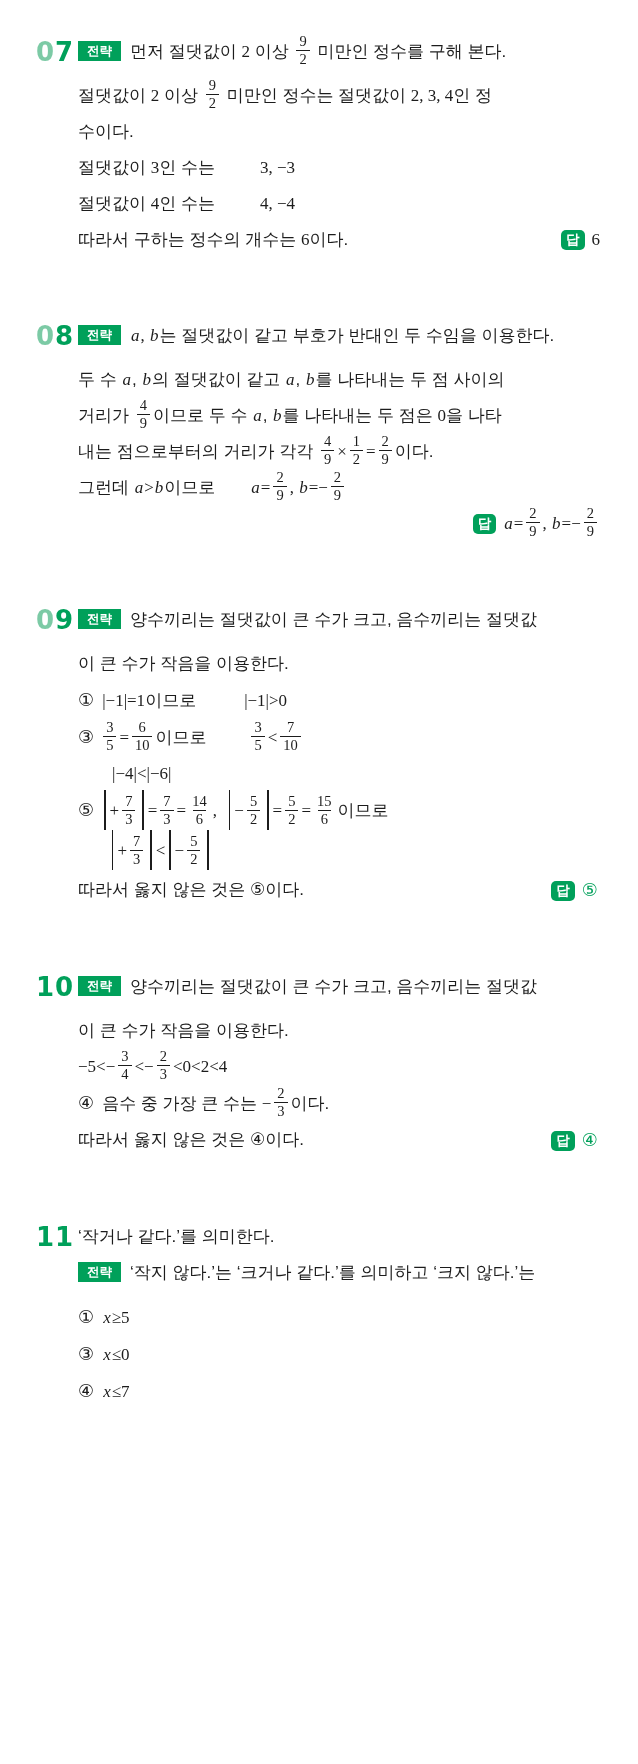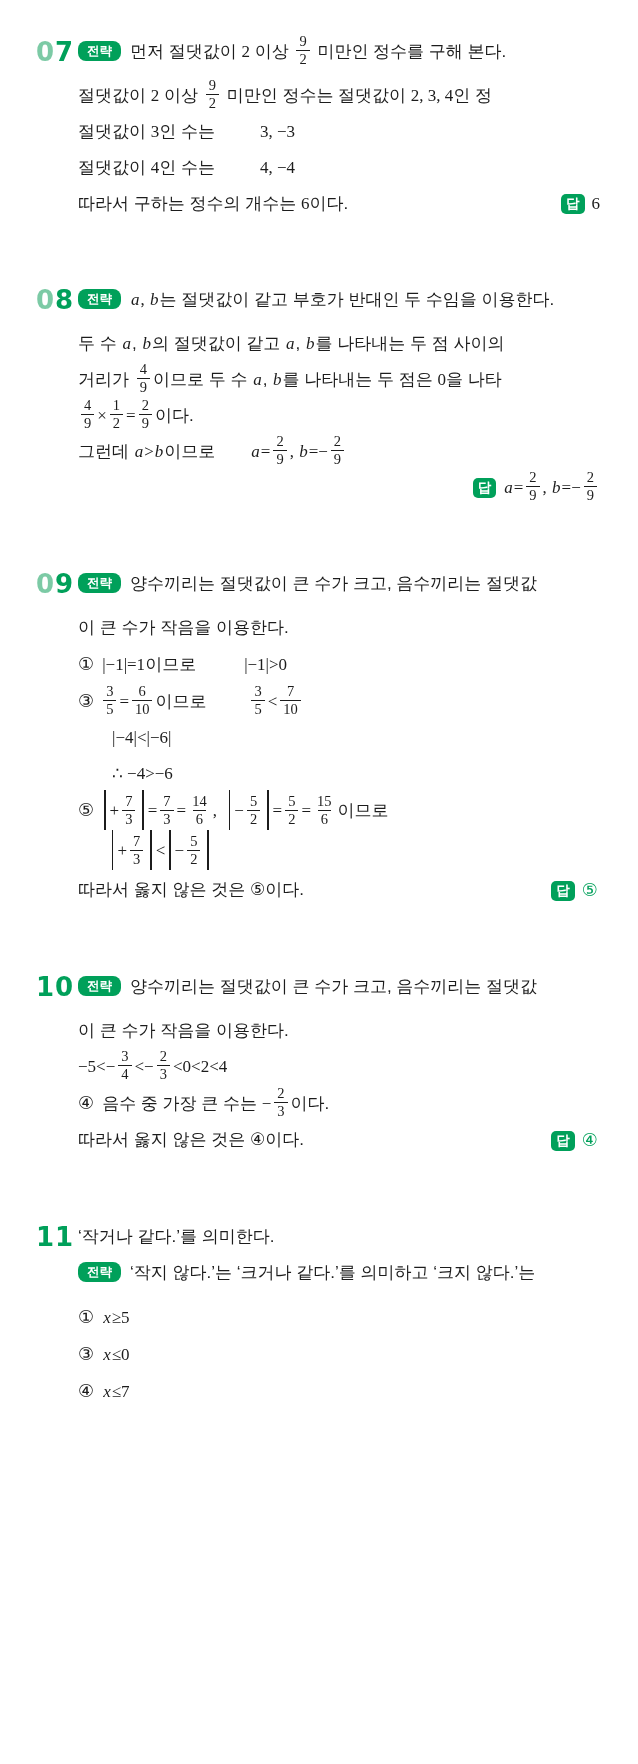--- a/index.html
+++ b/index.html
@@ -35,21 +35,21 @@
   }
   .line.strat-line{margin-bottom:8px;}
   .kt{color:var(--ink);}
   .mt{font-family:"Liberation Serif","DejaVu Serif",serif;}
   .vt{font-family:"Liberation Serif","DejaVu Serif",serif;font-style:italic;padding:0 1px;}
   .circ{font-size:18px;margin-right:2px;}
   .circ.g{color:var(--green);}
   .strat{
     display:inline-block;background:var(--green);color:#fff;
     font-size:12.5px;font-weight:700;line-height:20px;
-    padding:0 9px;border-radius:8px;margin-right:9px;vertical-align:2px;
+    padding:0 9px;border-radius:0;margin-right:9px;vertical-align:2px;
   }
   .abadge{
     display:inline-block;background:var(--green);color:#fff;
     font-size:13.5px;font-weight:700;line-height:20px;
     padding:0 5px;border-radius:5px;margin-right:7px;vertical-align:1px;
   }
   .frac{
     display:inline-flex;flex-direction:column;align-items:center;
     vertical-align:middle;margin:0 3px;line-height:1.15;
     font-family:"Liberation Serif","DejaVu Serif",serif;
@@ -73,35 +73,36 @@
         <div class="p-num"><span class="pn lt">0</span><span class="pn">7</span></div>
         <div class="p-content">
           <div class="line strat-line"><span class="strat">전략</span><span class="kt">먼저 절댓값이 </span><span class="mt">2</span><span class="kt"> 이상 </span><span class="frac">
               <span class="fn">9</span>
               <span class="fd">2</span>
             </span><span class="kt"> 미만인 정수를 구해 본다.</span></div>
           <div class="line"><span class="kt">절댓값이 </span><span class="mt">2</span><span class="kt"> 이상 </span><span class="frac">
               <span class="fn">9</span>
               <span class="fd">2</span>
             </span><span class="kt"> 미만인 정수는 절댓값이 </span><span class="mt">2, 3, 4</span><span class="kt">인 정</span></div>
+          <div class="line"><span class="kt">수이다.</span></div>
           <div class="line"><span class="kt">절댓값이 </span><span class="mt">3</span><span class="kt">인 수는</span><span class="gap" style="width: 45px;"></span><span class="mt">3, −3</span></div>
           <div class="line"><span class="kt">절댓값이 </span><span class="mt">4</span><span class="kt">인 수는</span><span class="gap" style="width: 45px;"></span><span class="mt">4, −4</span></div>
           <div class="line"><span class="rt"><span class="abadge">답</span><span class="mt">6</span></span><span class="kt">따라서 구하는 정수의 개수는 </span><span class="mt">6</span><span class="kt">이다.</span></div>
         </div>
       </section>
       <section class="problem">
         <div class="p-num"><span class="pn lt">0</span><span class="pn">8</span></div>
         <div class="p-content">
           <div class="line strat-line"><span class="strat">전략</span><span class="vt">a</span><span class="mt">, </span><span class="vt">b</span><span class="kt">는 절댓값이 같고 부호가 반대인 두 수임을 이용한다.</span></div>
           <div class="line"><span class="kt">두 수 </span><span class="vt">a</span><span class="kt">, </span><span class="vt">b</span><span class="kt">의 절댓값이 같고 </span><span class="vt">a</span><span class="kt">, </span><span class="vt">b</span><span class="kt">를 나타내는 두 점 사이의</span></div>
           <div class="line"><span class="kt">거리가 </span><span class="frac">
               <span class="fn">4</span>
               <span class="fd">9</span>
             </span><span class="kt">이므로 두 수 </span><span class="vt">a</span><span class="kt">, </span><span class="vt">b</span><span class="kt">를 나타내는 두 점은 </span><span class="mt">0</span><span class="kt">을 나타</span></div>
-          <div class="line"><span class="frac">
+          <div class="line"><span class="kt">내는 점으로부터의 거리가 각각 </span><span class="frac">
               <span class="fn">4</span>
               <span class="fd">9</span>
             </span><span class="mt">×</span><span class="frac">
               <span class="fn">1</span>
               <span class="fd">2</span>
             </span><span class="mt">=</span><span class="frac">
               <span class="fn">2</span>
               <span class="fd">9</span>
             </span><span class="kt">이다.</span></div>
           <div class="line"><span class="kt">그런데 </span><span class="vt">a</span><span class="mt">&gt;</span><span class="vt">b</span><span class="kt">이므로</span><span class="gap" style="width: 35px;"></span><span class="vt">a</span><span class="mt">=</span><span class="frac">
@@ -135,21 +136,20 @@
               <span class="fn">6</span>
               <span class="fd">10</span>
             </span><span class="kt">이므로</span><span class="gap" style="width: 42px;"></span><span class="frac">
               <span class="fn">3</span>
               <span class="fd">5</span>
             </span><span class="mt">&lt;</span><span class="frac">
               <span class="fn">7</span>
               <span class="fd">10</span>
             </span></div>
           <div class="line" style="padding-left: 34px;"><span class="mt">|−4|&lt;|−6|</span></div>
-          <div class="line" style="padding-left: 34px;"><span class="mt">∴ −4&gt;−6</span></div>
           <div class="line"><span class="circ">⑤</span><span class="gap" style="width: 4px;"></span><span class="vbar"></span><span class="mt">+</span><span class="frac">
               <span class="fn">7</span>
               <span class="fd">3</span>
             </span><span class="vbar"></span><span class="mt">=</span><span class="frac">
               <span class="fn">7</span>
               <span class="fd">3</span>
             </span><span class="mt">=</span><span class="frac">
               <span class="fn">14</span>
               <span class="fd">6</span>
             </span><span class="mt">,</span><span class="gap" style="width: 8px;"></span><span class="vbar"></span><span class="mt">−</span><span class="frac">

